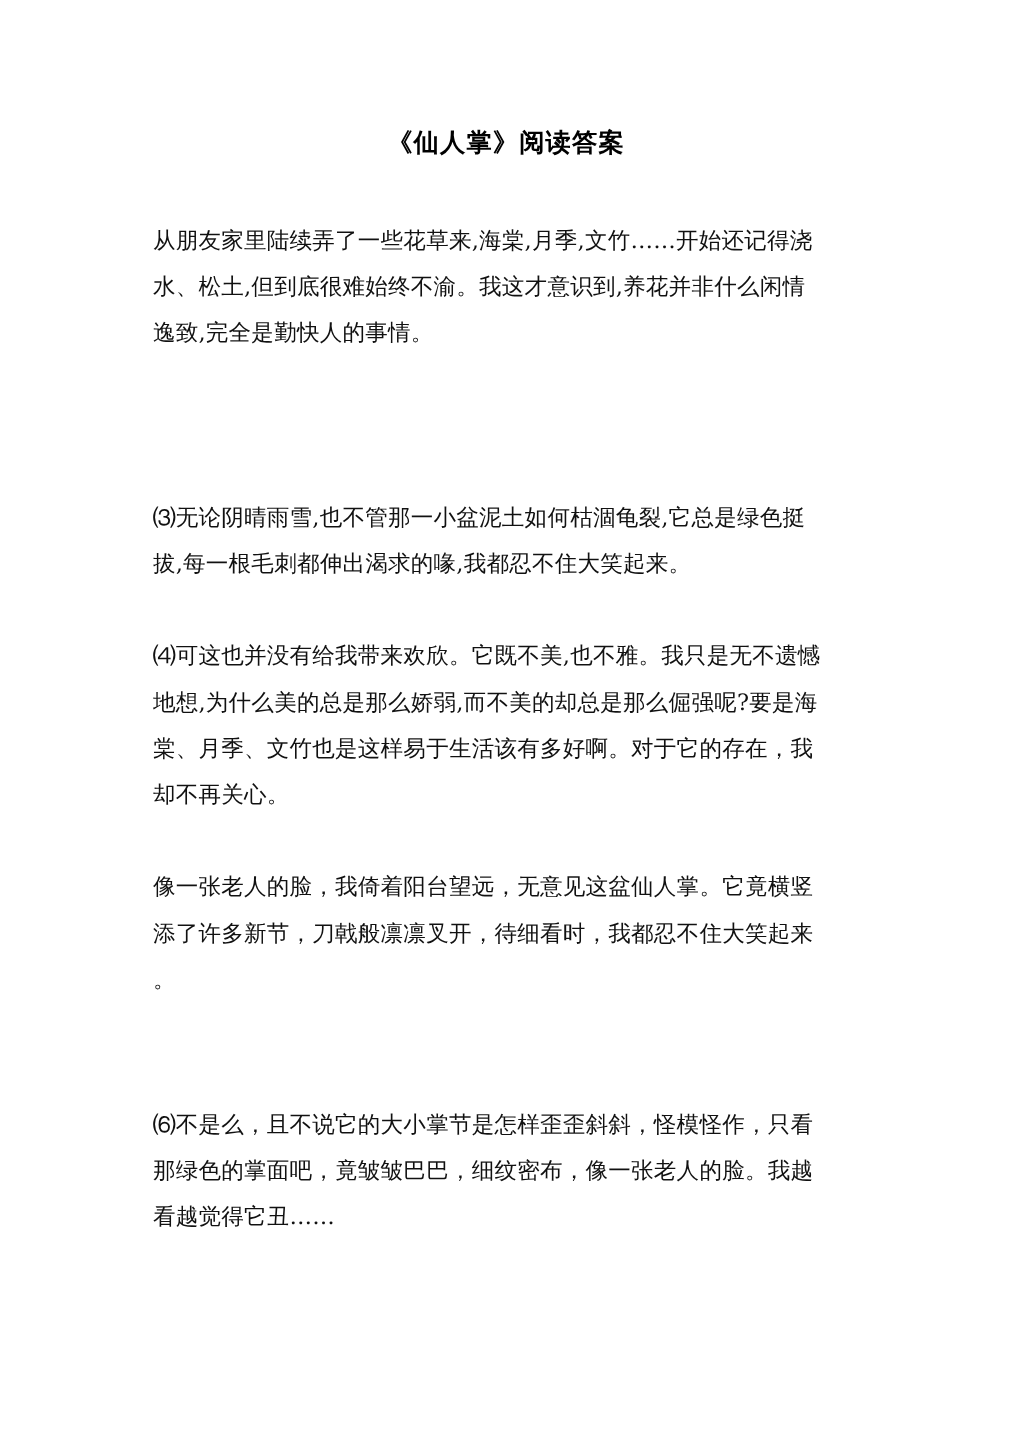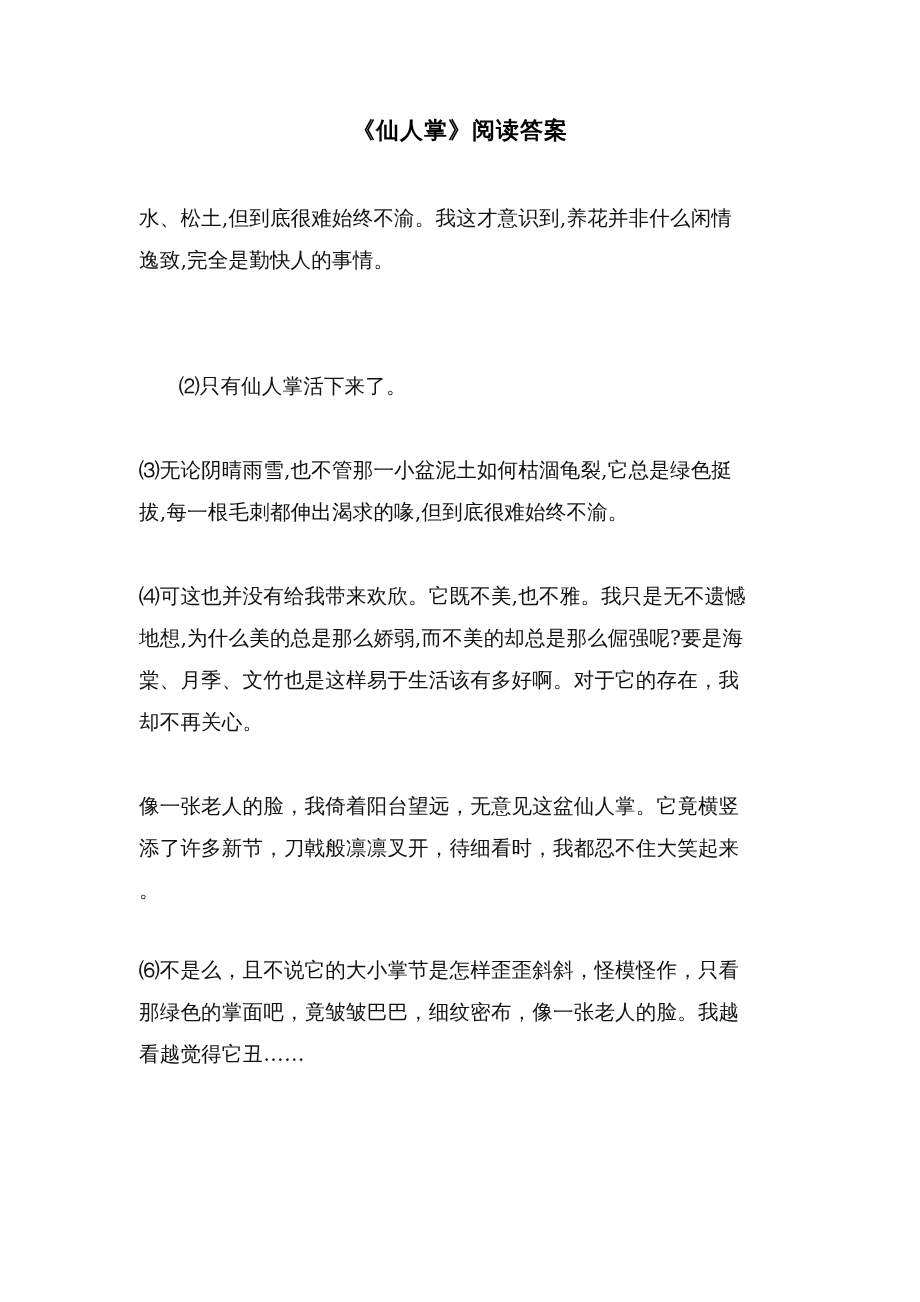--- a/index.html
+++ b/index.html
@@ -50,45 +50,43 @@
     .indent { padding-left: 40px; }
   </style>
 </head>
 <body>
 
 <div class="page">
 
   <div class="title">《仙人掌》阅读答案</div>
 
   <div class="para" style="top:197px;">
+    <div class="line">从朋友家里陆续弄了一些花草来,海棠,月季,文竹……开始还记得浇</div>
     <div class="line">水、松土,但到底很难始终不渝。我这才意识到,养花并非什么闲情</div>
     <div class="line">逸致,完全是勤快人的事情。</div>
   </div>
 
-  <div class="para" style="top:365px;">
-    <div class="line indent">⑵只有仙人掌活下来了。</div>
-  </div>
 
   <div class="para" style="top:449px;">
     <div class="line">⑶无论阴晴雨雪,也不管那一小盆泥土如何枯涸龟裂,它总是绿色挺</div>
-    <div class="line">拔,每一根毛刺都伸出渴求的喙,但到底很难始终不渝。</div>
+    <div class="line">拔,每一根毛刺都伸出渴求的喙,我都忍不住大笑起来。</div>
   </div>
 
   <div class="para" style="top:575px;">
     <div class="line">⑷可这也并没有给我带来欢欣。它既不美,也不雅。我只是无不遗憾</div>
     <div class="line">地想,为什么美的总是那么娇弱,而不美的却总是那么倔强呢?要是海</div>
     <div class="line">棠、月季、文竹也是这样易于生活该有多好啊。对于它的存在，我</div>
     <div class="line">却不再关心。</div>
   </div>
 
   <div class="para" style="top:785px;">
     <div class="line">像一张老人的脸，我倚着阳台望远，无意见这盆仙人掌。它竟横竖</div>
     <div class="line">添了许多新节，刀戟般凛凛叉开，待细看时，我都忍不住大笑起来</div>
     <div class="line">。</div>
   </div>
 
-  <div class="para" style="top:949px;">
+  <div class="para" style="top:1001px;">
     <div class="line">⑹不是么，且不说它的大小掌节是怎样歪歪斜斜，怪模怪作，只看</div>
     <div class="line">那绿色的掌面吧，竟皱皱巴巴，细纹密布，像一张老人的脸。我越</div>
     <div class="line">看越觉得它丑……</div>
   </div>
 
 </div>
 
 </body></html>

